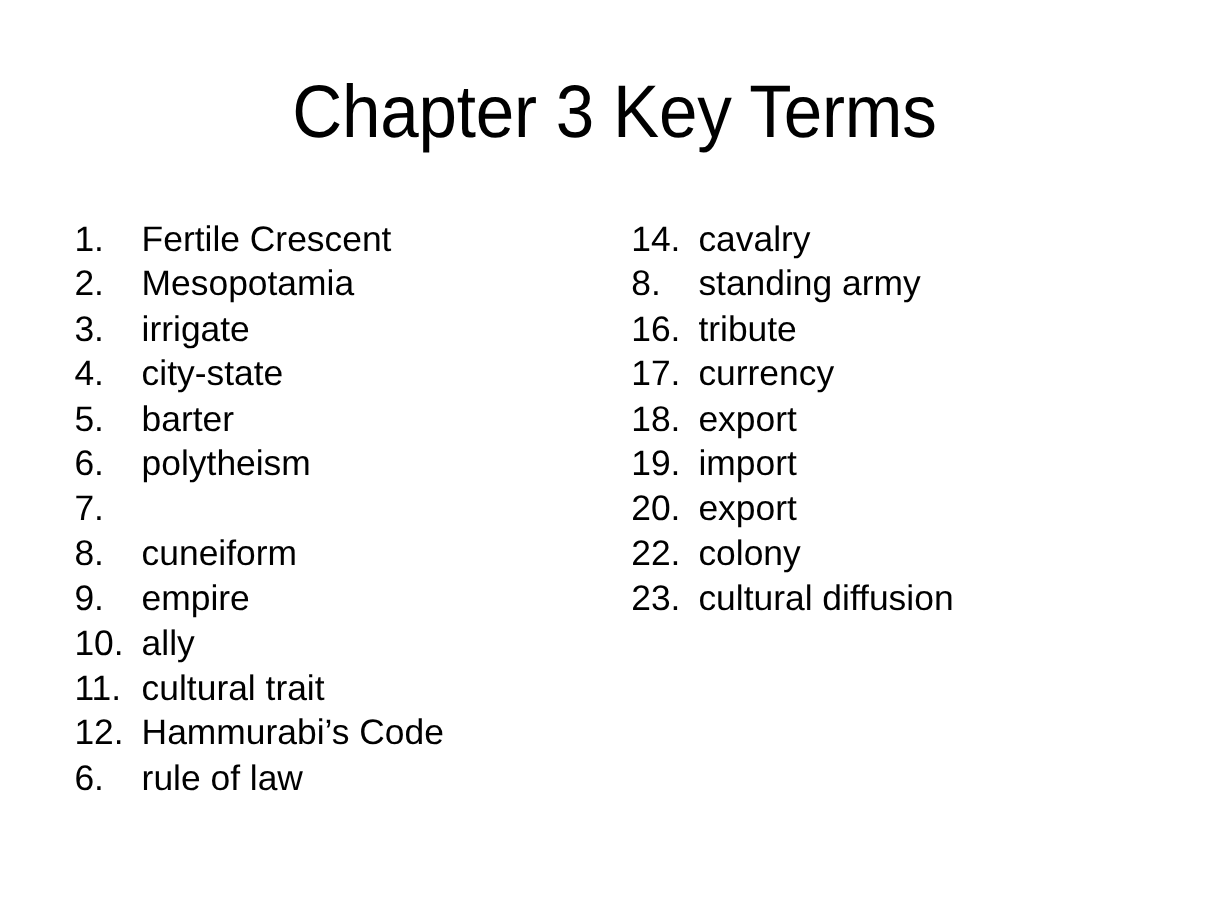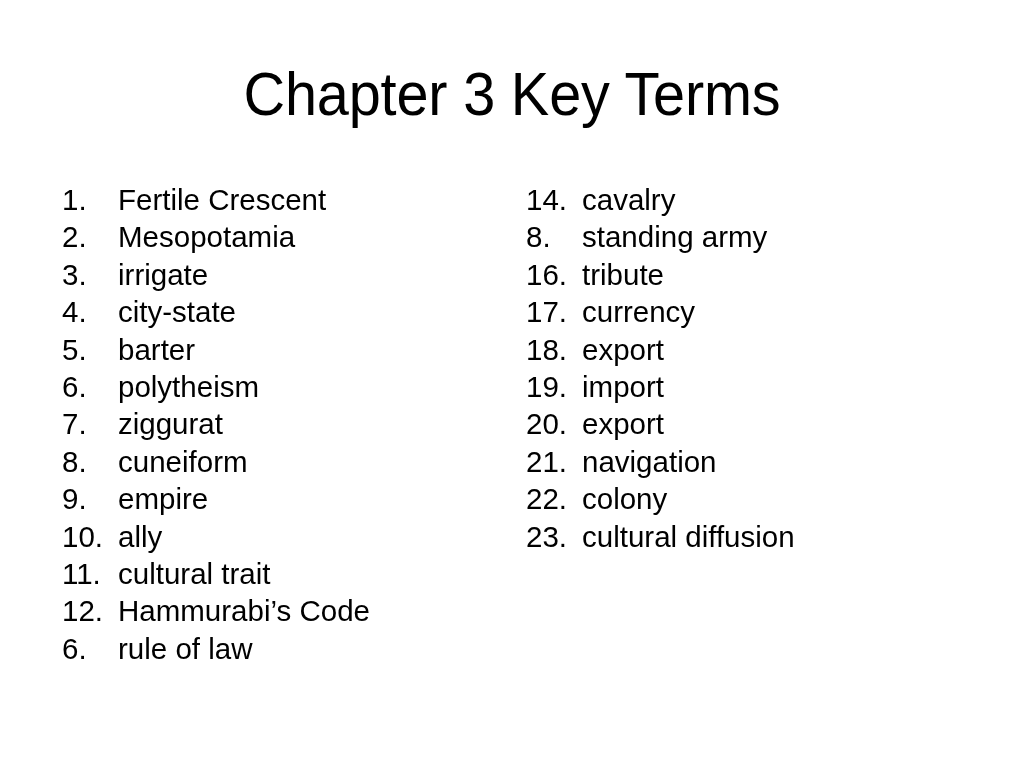--- a/index.html
+++ b/index.html
@@ -99,21 +99,20 @@
       <div class="term-item">
         <span class="term-number">5.</span>
         <span class="term-label">barter</span>
       </div>
       <div class="term-item">
         <span class="term-number">6.</span>
         <span class="term-label">polytheism</span>
       </div>
       <div class="term-item">
         <span class="term-number">7.</span>
-        <span class="term-label">ziggurat</span>
       </div>
       <div class="term-item">
         <span class="term-number">8.</span>
         <span class="term-label">cuneiform</span>
       </div>
       <div class="term-item">
         <span class="term-number">9.</span>
         <span class="term-label">empire</span>
       </div>
       <div class="term-item">
@@ -157,24 +156,20 @@
       </div>
       <div class="term-item">
         <span class="term-number">19.</span>
         <span class="term-label">import</span>
       </div>
       <div class="term-item">
         <span class="term-number">20.</span>
         <span class="term-label">export</span>
       </div>
       <div class="term-item">
-        <span class="term-number">21.</span>
-        <span class="term-label">navigation</span>
-      </div>
-      <div class="term-item">
         <span class="term-number">22.</span>
         <span class="term-label">colony</span>
       </div>
       <div class="term-item">
         <span class="term-number">23.</span>
         <span class="term-label">cultural diffusion</span>
       </div>
     </div>
 
 </div>

